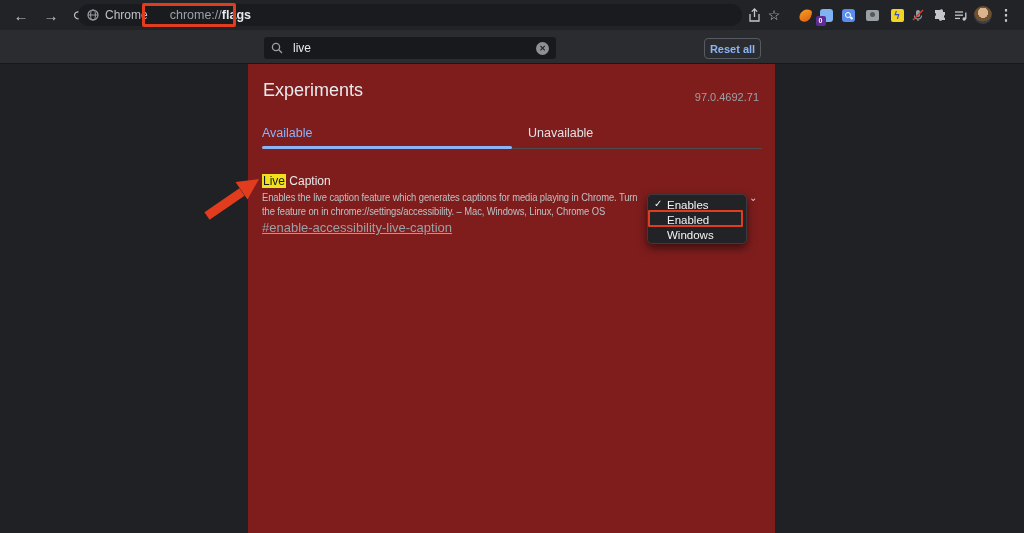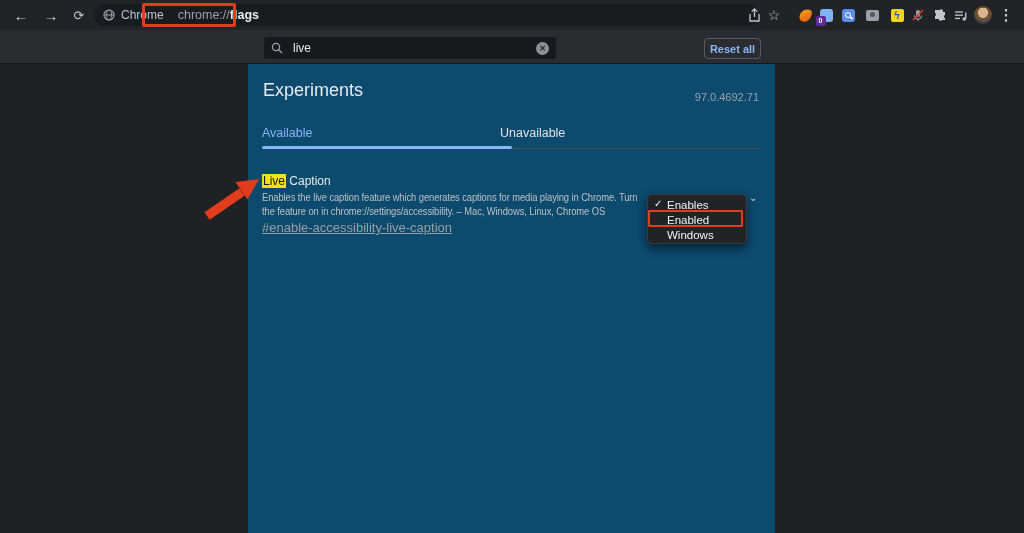--- a/index.html
+++ b/index.html
@@ -5,26 +5,26 @@
   * { box-sizing: border-box; }
   html,body { margin:0; padding:0; }
   body { font-family:"Liberation Sans", sans-serif; background:#101113; }
   .screen { position:relative; width:1024px; height:533px; overflow:hidden; background:#1f2124; }
 
   
   .toolbar { position:absolute; left:0; top:0; width:1024px; height:30px; background:#222327; }
   .navbtn { position:absolute; top:0; height:30px; width:26px; display:flex; align-items:center; justify-content:center;
             color:#c3c7cc; font-size:15px; cursor:pointer; }
   .navbtn.reload { font-size:13px; }
-  .omnibox { position:absolute; left:94px; top:4px; width:664px; height:22px; border-radius:11px; background:#1a1b1f;
+  .omnibox { position:absolute; left:78px; top:4px; width:664px; height:22px; border-radius:11px; background:#1a1b1f;
              display:flex; align-items:center; color:#bdc1c6; }
   .site-chip { display:flex; align-items:center; gap:6px; padding:0 12px 0 9px; height:22px; }
   .globe { width:12px; height:12px; }
   .site-label { font-size:12px; color:#bdc1c6; }
-  .url { font-size:12.5px; margin-left:2px; white-space:nowrap; }
+  .url { font-size:12.5px; margin-left:10px; white-space:nowrap; }
   .url .scheme { color:#9aa0a6; }
   .url .host { color:#e8eaed; font-weight:700; }
 
   .tb-ico { position:absolute; top:5px; width:20px; height:20px; display:flex; align-items:center; justify-content:center;
             color:#c3c7cc; cursor:pointer; }
   .star { font-size:14px; }
   .dots { font-size:15px; font-weight:700; letter-spacing:0; }
   .ext-sq { width:13px; height:13px; border-radius:3px; position:relative; }
   .badge { position:absolute; left:-4px; bottom:-4px; width:10px; height:10px; border-radius:2px; background:#5e2b97;
            color:#fff; font-size:7px; line-height:10px; text-align:center; font-weight:700; }
@@ -45,27 +45,27 @@
                display:flex; align-items:center; padding:0 7px; }
   .searchbox input { flex:1; background:transparent; border:none; outline:none; color:#e8eaed; font-size:12px;
                      font-family:"Liberation Sans", sans-serif; margin-left:8px; }
   .clear-btn { width:13px; height:13px; border-radius:50%; background:#8d9196; color:#1d1e21; font-size:8px; line-height:13px;
                text-align:center; font-weight:700; cursor:pointer; }
   .reset-btn { position:absolute; left:704px; top:8px; width:57px; height:21px; border:1px solid #565b63; border-radius:4px;
                background:transparent; color:#8ab4f8; font-size:11px; font-weight:700; display:flex; align-items:center;
                justify-content:center; cursor:pointer; }
 
   
-  .panel { position:absolute; left:248px; top:64px; width:527px; height:469px; background:#0c4a6e; }
+  .panel { position:absolute; left:248px; top:64px; width:527px; height:469px; background:#7f1d1d; }
   .pg-title { position:absolute; left:15px; top:16px; font-size:18px; color:#e8eaed; font-weight:400; }
   .version { position:absolute; right:16px; top:27px; font-size:11px; color:#9aa0a6; }
   .tab { position:absolute; top:56px; width:250px; height:26px; line-height:26px; font-size:12.5px;
          font-weight:500; cursor:pointer; }
   .tab-available { left:14px; color:#8ab4f8; }
-  .tab-unavailable { left:252px; color:#dfe1e5; }
+  .tab-unavailable { left:280px; color:#dfe1e5; }
   .underline-blue { position:absolute; left:14px; top:82px; width:250px; height:3px; background:#8ab4f8; border-radius:2px; }
   .underline-gray { position:absolute; left:264px; top:84px; width:250px; height:1px; background:#4a4c50; }
 
   .flag-title { position:absolute; left:14px; top:110px; font-size:12px; font-weight:400; color:#e8eaed; white-space:nowrap; }
   .hl { background:#f0e11c; color:#1b1c1e; padding:0 1px; }
   .flag-desc { position:absolute; left:14px; top:127px; font-size:10px; line-height:14px; color:#bcc0c4;
                letter-spacing:-0.1px; transform:scaleX(0.94); transform-origin:left top; white-space:nowrap; }
   .flag-link { position:absolute; left:14px; top:156px; font-size:13px; color:#9aa0a6; text-decoration:underline; cursor:pointer; }
   .sel-chevron { position:absolute; left:501px; top:128px; font-size:10px; color:#d2d6da; cursor:pointer; }
 

